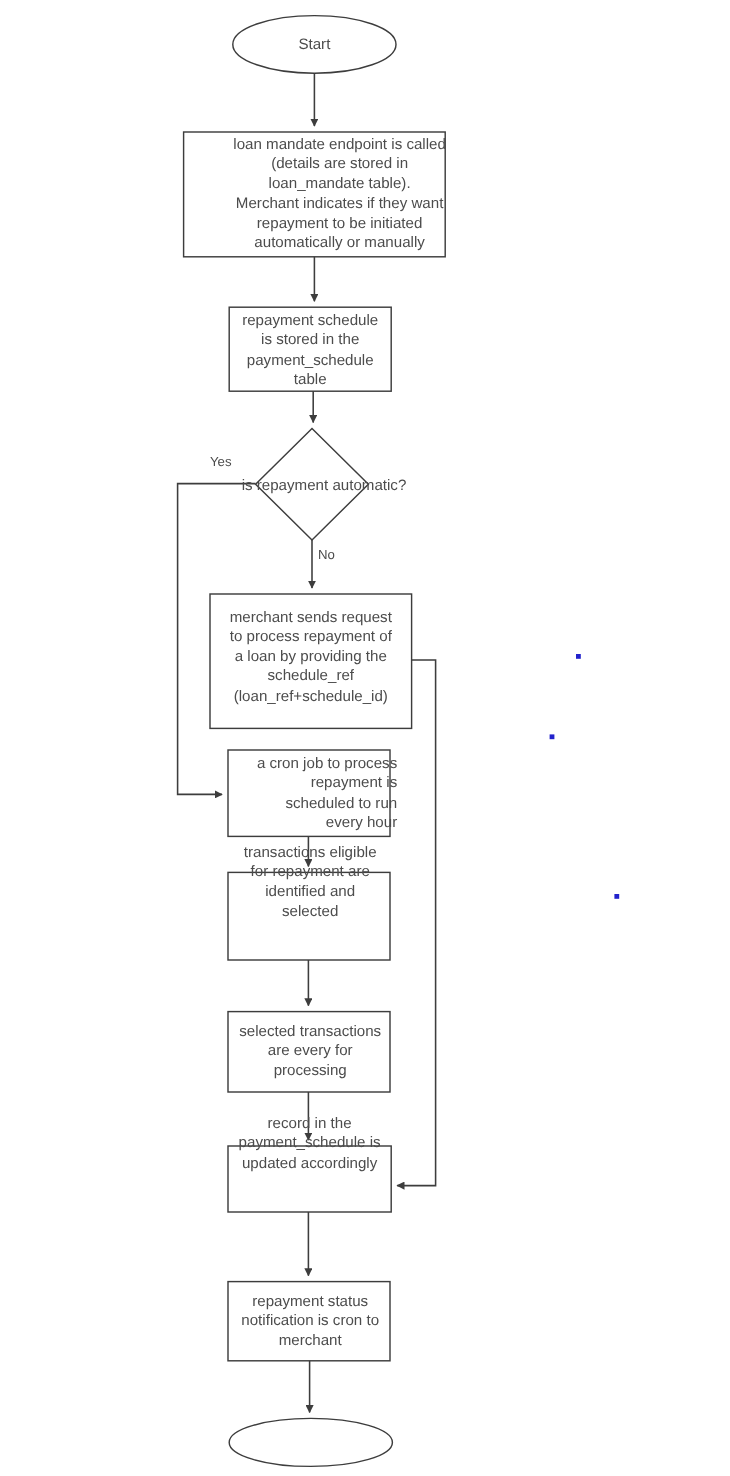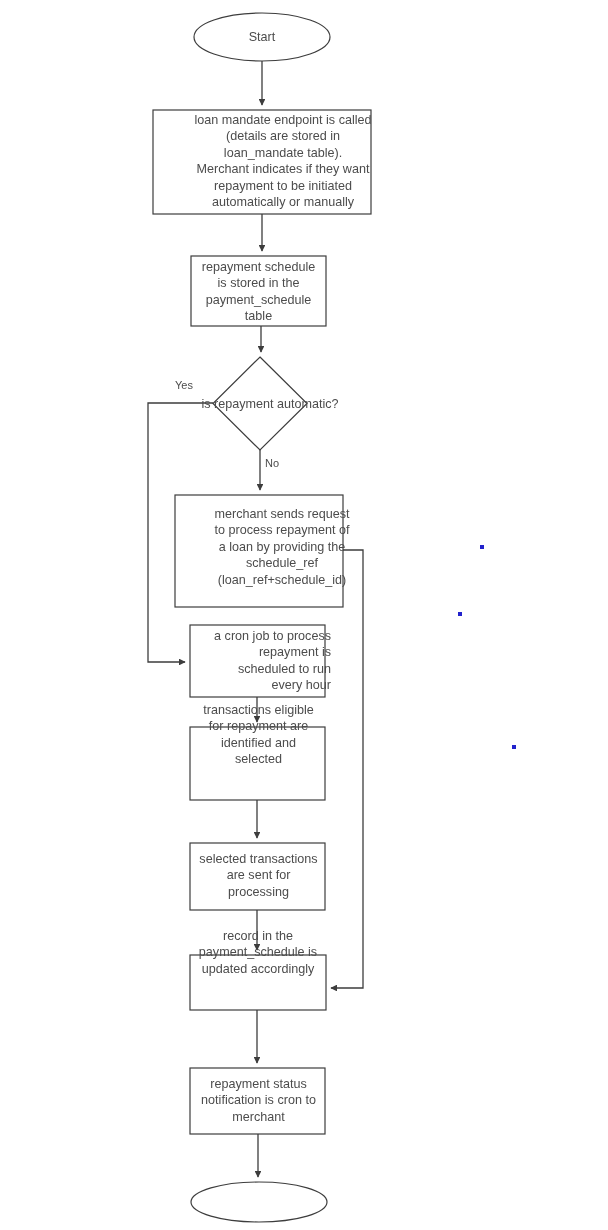--- a/index.html
+++ b/index.html
@@ -111,38 +111,38 @@
 automatically or manually</div>
 
 <div class="node-text" style="left:186px; top:259px; width:145px;text-align:center;">repayment schedule
 is stored in the
 payment_schedule
 table</div>
 
 <div class="node-text overflow-text" style="left:200px; top:396px; width:140px;">is repayment
 automatic?</div>
 
-<div class="node-text" style="left:175px; top:506px; width:168px;margin-left:23px;">merchant sends request
+<div class="node-text" style="left:175px; top:506px; width:168px;">merchant sends request
 to process repayment of
 a loan by providing the
 schedule_ref
 (loan_ref+schedule_id)</div>
 
 <div class="node-text" style="left:186px; top:628px; width:145px;text-align:right;">a cron job to process
 repayment is
 scheduled to run
 every hour</div>
 
 <div class="node-text" style="left:186px; top:702px; width:145px;">transactions eligible
 for repayment are
 identified and
 selected</div>
 
 <div class="node-text" style="left:186px; top:851px; width:145px;">selected transactions
-are sent for
+are every for
 processing</div>
 
 <div class="node-text" style="left:183px; top:928px; width:150px;">record in the
 payment_schedule is
 updated accordingly</div>
 
 <div class="node-text" style="left:186px; top:1076px; width:145px;">repayment status
 notification is cron to
 merchant</div>
 

